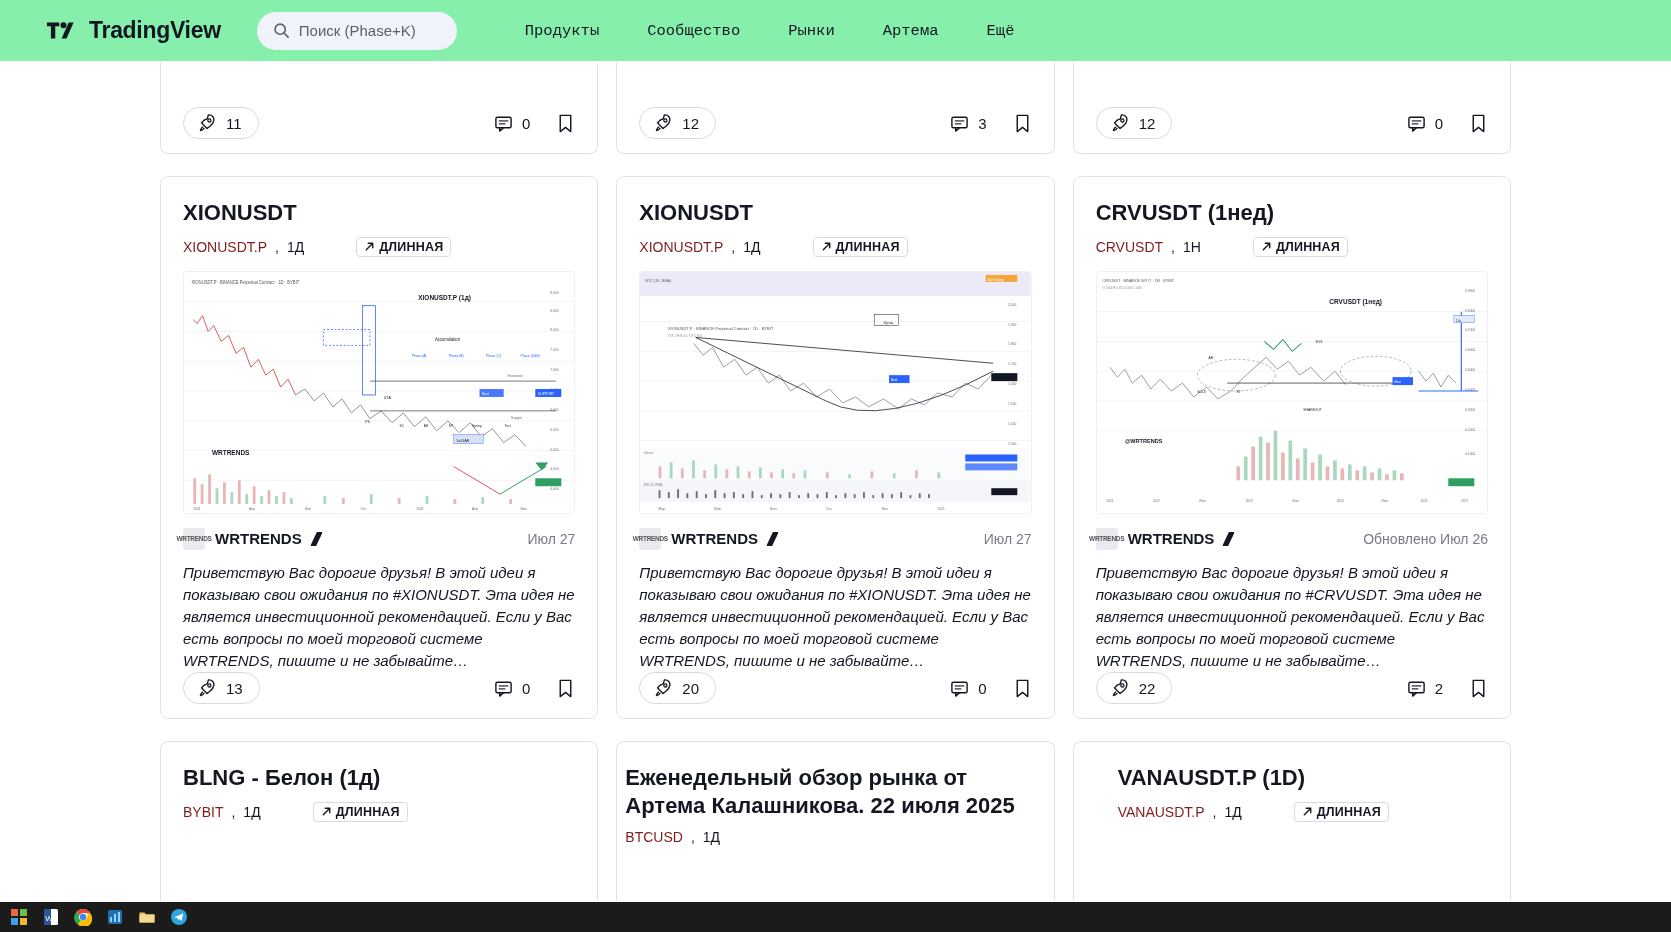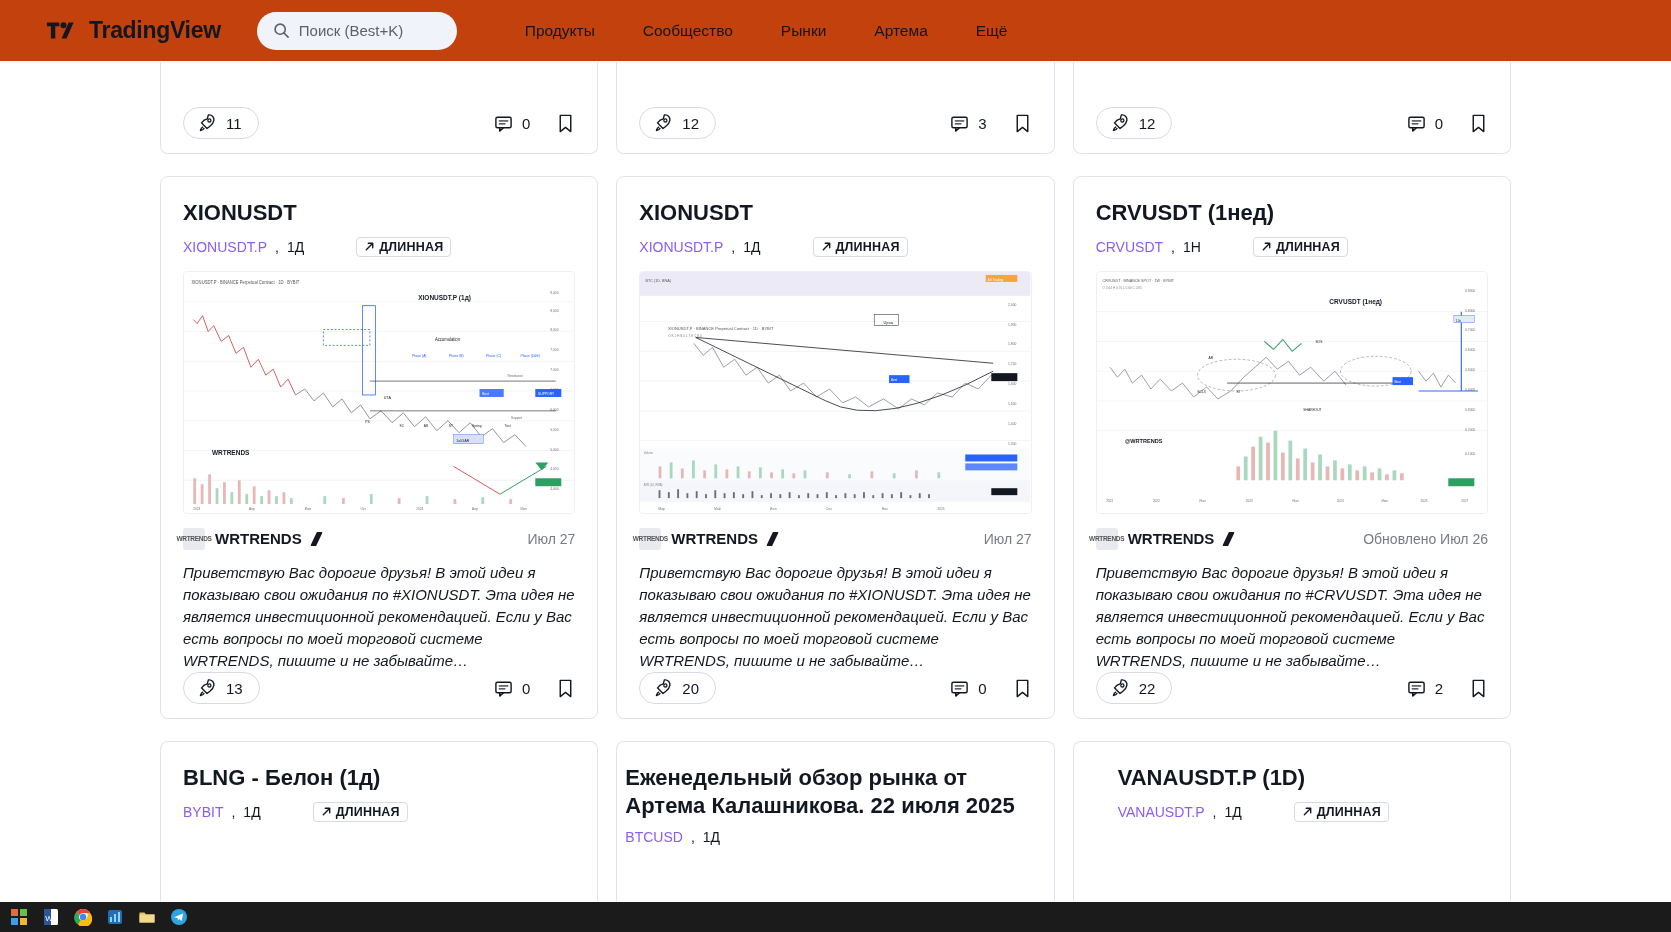--- a/index.html
+++ b/index.html
@@ -11,21 +11,21 @@
     font-family: "Liberation Sans", sans-serif;
     color: #131722;
   }
   
   .header {
     position: relative;
     height: 62px;
     display: flex;
     align-items: center;
     padding: 0 18px;
-    background: #c2410c;
+    background: #86efac;
     border-bottom: 1px solid #ffffff;
     z-index: 10;
   }
   .logo {
     display: flex;
     align-items: center;
     gap: 9px;
     margin-left: 28px;
     margin-right: 36px;
   }
@@ -49,20 +49,21 @@
   }
   .search-box .ph {
     font-size: 15px;
     color: #5d606b;
     white-space: nowrap;
   }
   .nav {
     display: flex;
     align-items: center;
     gap: 0px;
+    font-family: Liberation Mono, monospace;
   }
   .nav-item {
     font-size: 15.5px;
     color: #131722;
     padding: 10px 24px;
     white-space: nowrap;
     cursor: pointer;
   }
   .header-right {
     margin-left: auto;
@@ -132,21 +133,21 @@
   }
   .card-meta {
     display: flex;
     align-items: center;
     gap: 8px;
     font-size: 14px;
     color: #131722;
     margin-bottom: 14px;
     flex-wrap: wrap;
   }
-  .card-meta .sym { color: #8b5cf6; }
+  .card-meta .sym { color: #7f1d1d; }
   .card-meta .tf { color: #131722; }
   .badge {
     display: inline-flex;
     align-items: center;
     gap: 4px;
     border: 1px solid #d6dae4;
     border-radius: 4px;
     padding: 2px 7px;
     font-size: 12.5px;
     font-weight: bold;
@@ -273,21 +274,21 @@
     <span class="logo-text">TradingView</span>
   </div>
 
   <div class="search-box">
     <span class="icon">
       <svg width="17" height="17" viewBox="0 0 18 18">
           <circle cx="7.6" cy="7.6" r="5.4" fill="none" stroke="#5d606b" stroke-width="1.7"></circle>
           <line x1="11.6" y1="11.6" x2="16" y2="16" stroke="#5d606b" stroke-width="1.7" stroke-linecap="round"></line>
         </svg>
     </span>
-    <span class="ph">Поиск (Best+K)</span>
+    <span class="ph">Поиск (Phase+K)</span>
   </div>
 
   <nav class="nav">
     <span class="nav-item">Продукты</span>
     <span class="nav-item">Сообщество</span>
     <span class="nav-item">Рынки</span>
     <span class="nav-item">Артема</span>
     <span class="nav-item">Ещё</span>
   </nav>
 

